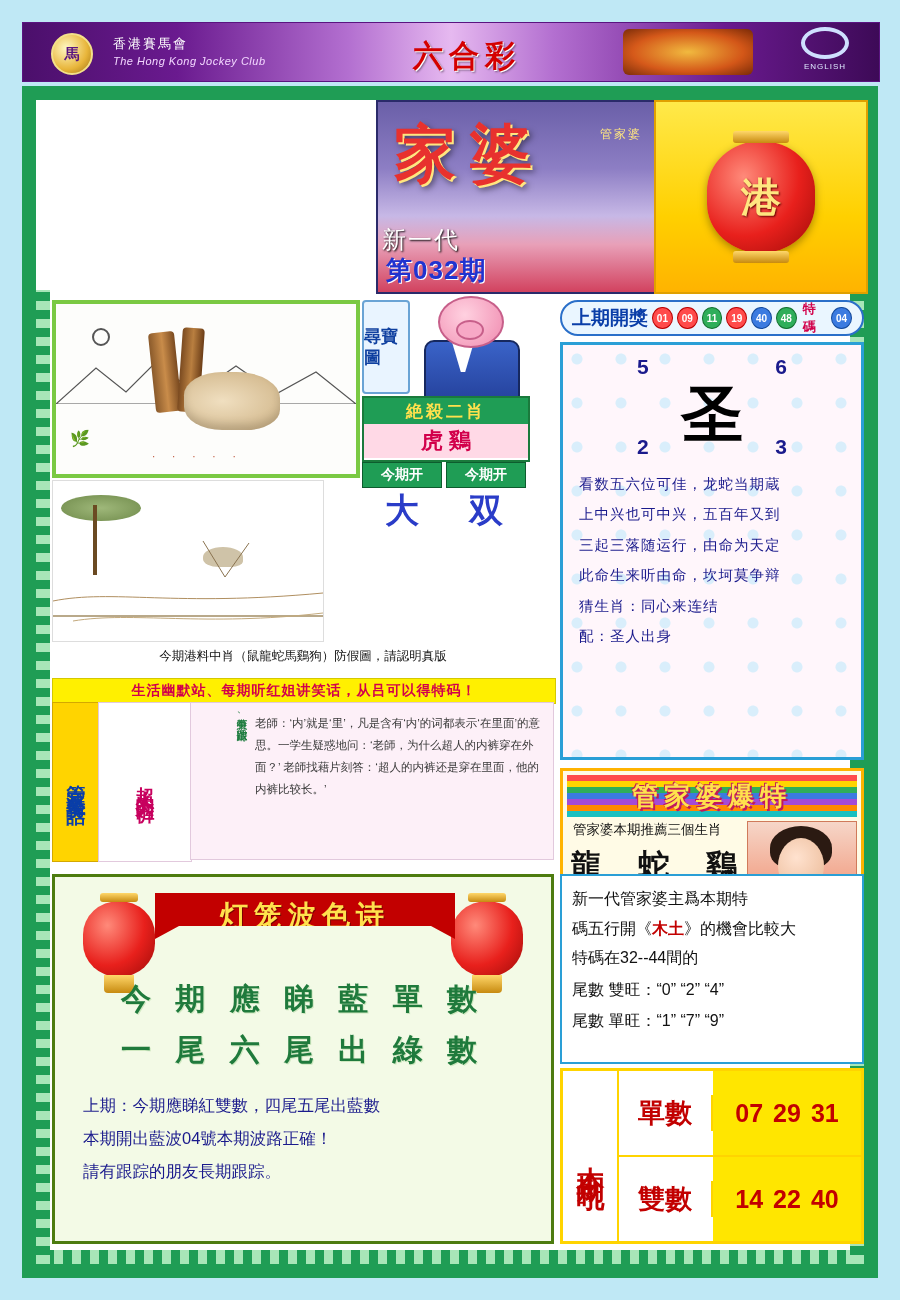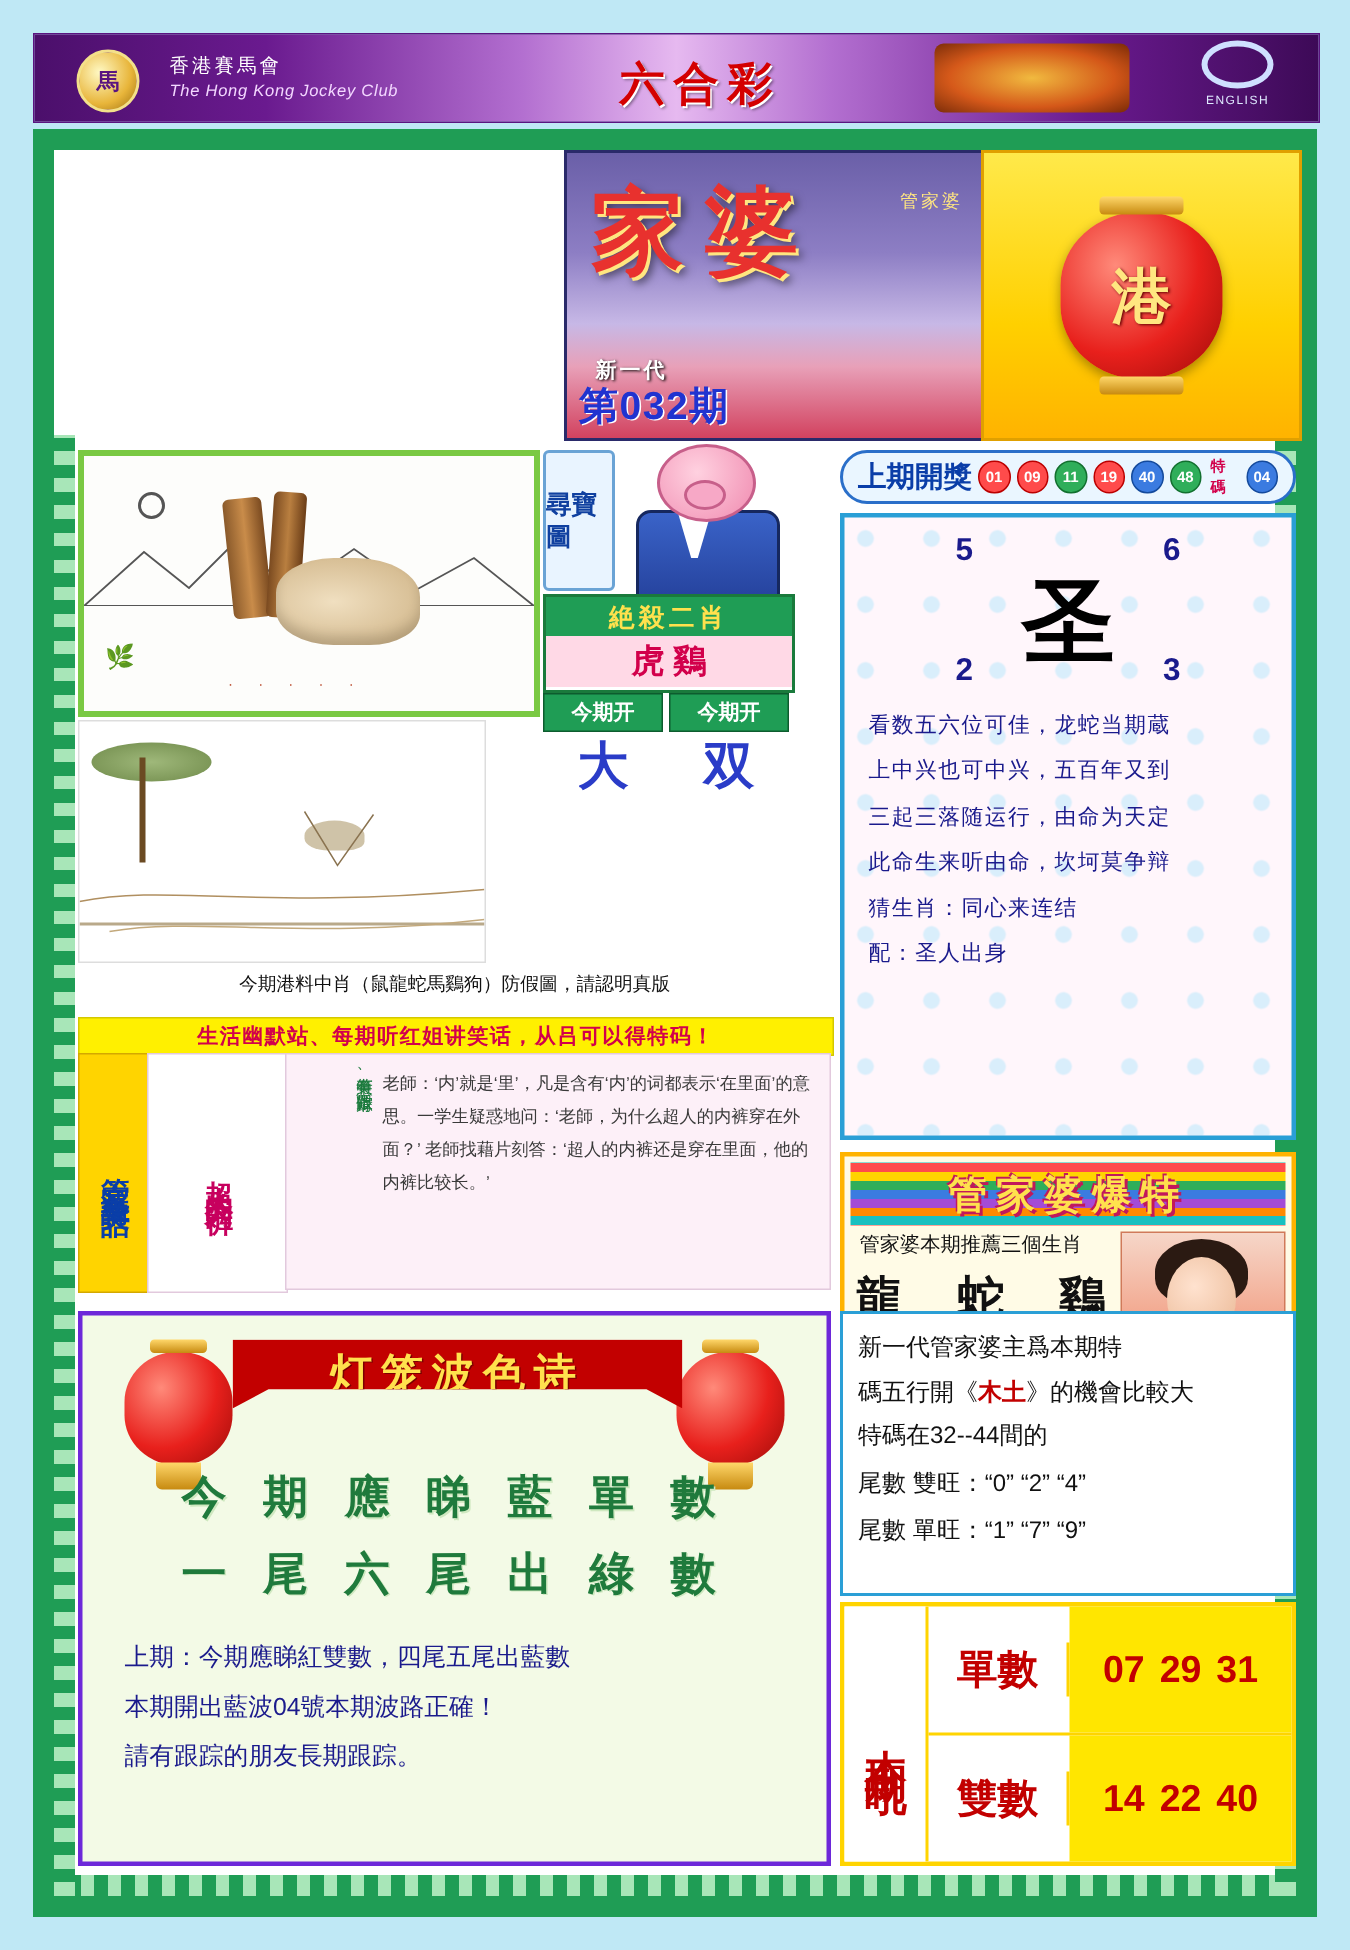--- a/index.html
+++ b/index.html
@@ -71,21 +71,21 @@
     border:2px solid #2a2a6a;overflow:hidden;
   }
   .banner .jp{
     position:absolute;left:16px;top:10px;font-size:62px;color:#e8312e;font-weight:bold;
     letter-spacing:14px;text-shadow:2px 2px 0 #ffe680, 4px 4px 6px rgba(0,0,0,.5);
   }
   .banner .small{
     position:absolute;right:14px;top:24px;color:#ffe680;font-size:12px;letter-spacing:2px;
   }
   .banner .gen{
-    position:absolute;left:19px;bottom:36px;color:#fff;font-size:14px;font-weight:bold;
+    position:absolute;left:4px;bottom:36px;color:#fff;font-size:24px;font-weight:normal;
     text-shadow:1px 1px 2px #000;letter-spacing:2px;
   }
   .banner .issue{
     position:absolute;left:8px;bottom:4px;color:#2033d0;font-size:26px;font-weight:bold;
     text-shadow:1px 1px 0 #fff;letter-spacing:1px;
   }
   .lantern-box{
     position:absolute;left:618px;top:0;width:210px;height:190px;
     background:linear-gradient(180deg,#ffe94a 0%,#ffd000 60%,#ffb300 100%);
     border:2px solid #e0a000;
@@ -258,21 +258,21 @@
   }
   .lastdraw .lbl{font-size:19px;color:#0a3ea8;font-weight:bold;white-space:nowrap;}
   .ball{
     width:20px;height:20px;border-radius:50%;border:1.5px solid #333;
     display:inline-flex;align-items:center;justify-content:center;
     font-size:10px;font-weight:bold;color:#000;background:#fff;
   }
   .b-red{background:#ff4b4b;color:#fff;border-color:#b00;}
   .b-blue{background:#3b7be0;color:#fff;border-color:#144a9c;}
   .b-green{background:#2fae5a;color:#fff;border-color:#12702f;}
-  .lastdraw .te{font-size:10px;color:#d2004b;font-weight:bold;margin-left:2px;}
+  .lastdraw .te{font-size:13px;color:#d2004b;font-weight:bold;margin-left:2px;}
 
   .xuanji{
     position:absolute;left:524px;top:242px;width:304px;height:418px;
     background:#fff6fb;border:3px solid #2a9fd6;box-sizing:border-box;
     background-image:radial-gradient(circle at 14px 14px,#d9eefb 5px,transparent 6px);
     background-size:44px 44px;
   }
   .xuanji h2{
     margin:10px 0 0;text-align:center;font-size:30px;color:#d2004b;letter-spacing:3px;
     text-shadow:1px 1px 0 #ffe680,2px 2px 3px rgba(0,0,0,.25);
@@ -324,21 +324,21 @@
     background:radial-gradient(circle at 40% 35%,#ffe2cf,#e8b48f);
   }
   .lady .hair{
     position:absolute;left:22px;top:4px;width:62px;height:44px;border-radius:50% 50% 40% 40%;
     background:#2b1a12;
   }
 
   
   .poembox{
     position:absolute;left:16px;top:774px;width:502px;height:370px;
-    background:#f3fae6;border:3px solid #6d28d9;box-sizing:border-box;
+    background:#f3fae6;border:3px solid #4d7c0f;box-sizing:border-box;
   }
   .ribbon{
     position:absolute;left:100px;top:16px;width:300px;height:46px;
     background:#c20000;color:#ffe14d;
     display:flex;align-items:center;justify-content:center;
     font-size:28px;font-weight:bold;letter-spacing:6px;
     clip-path:polygon(0 0,100% 0,100% 100%,92% 72%,8% 72%,0 100%);
     text-shadow:1px 1px 0 #7a0000;
   }
   .ribbon-strip{

